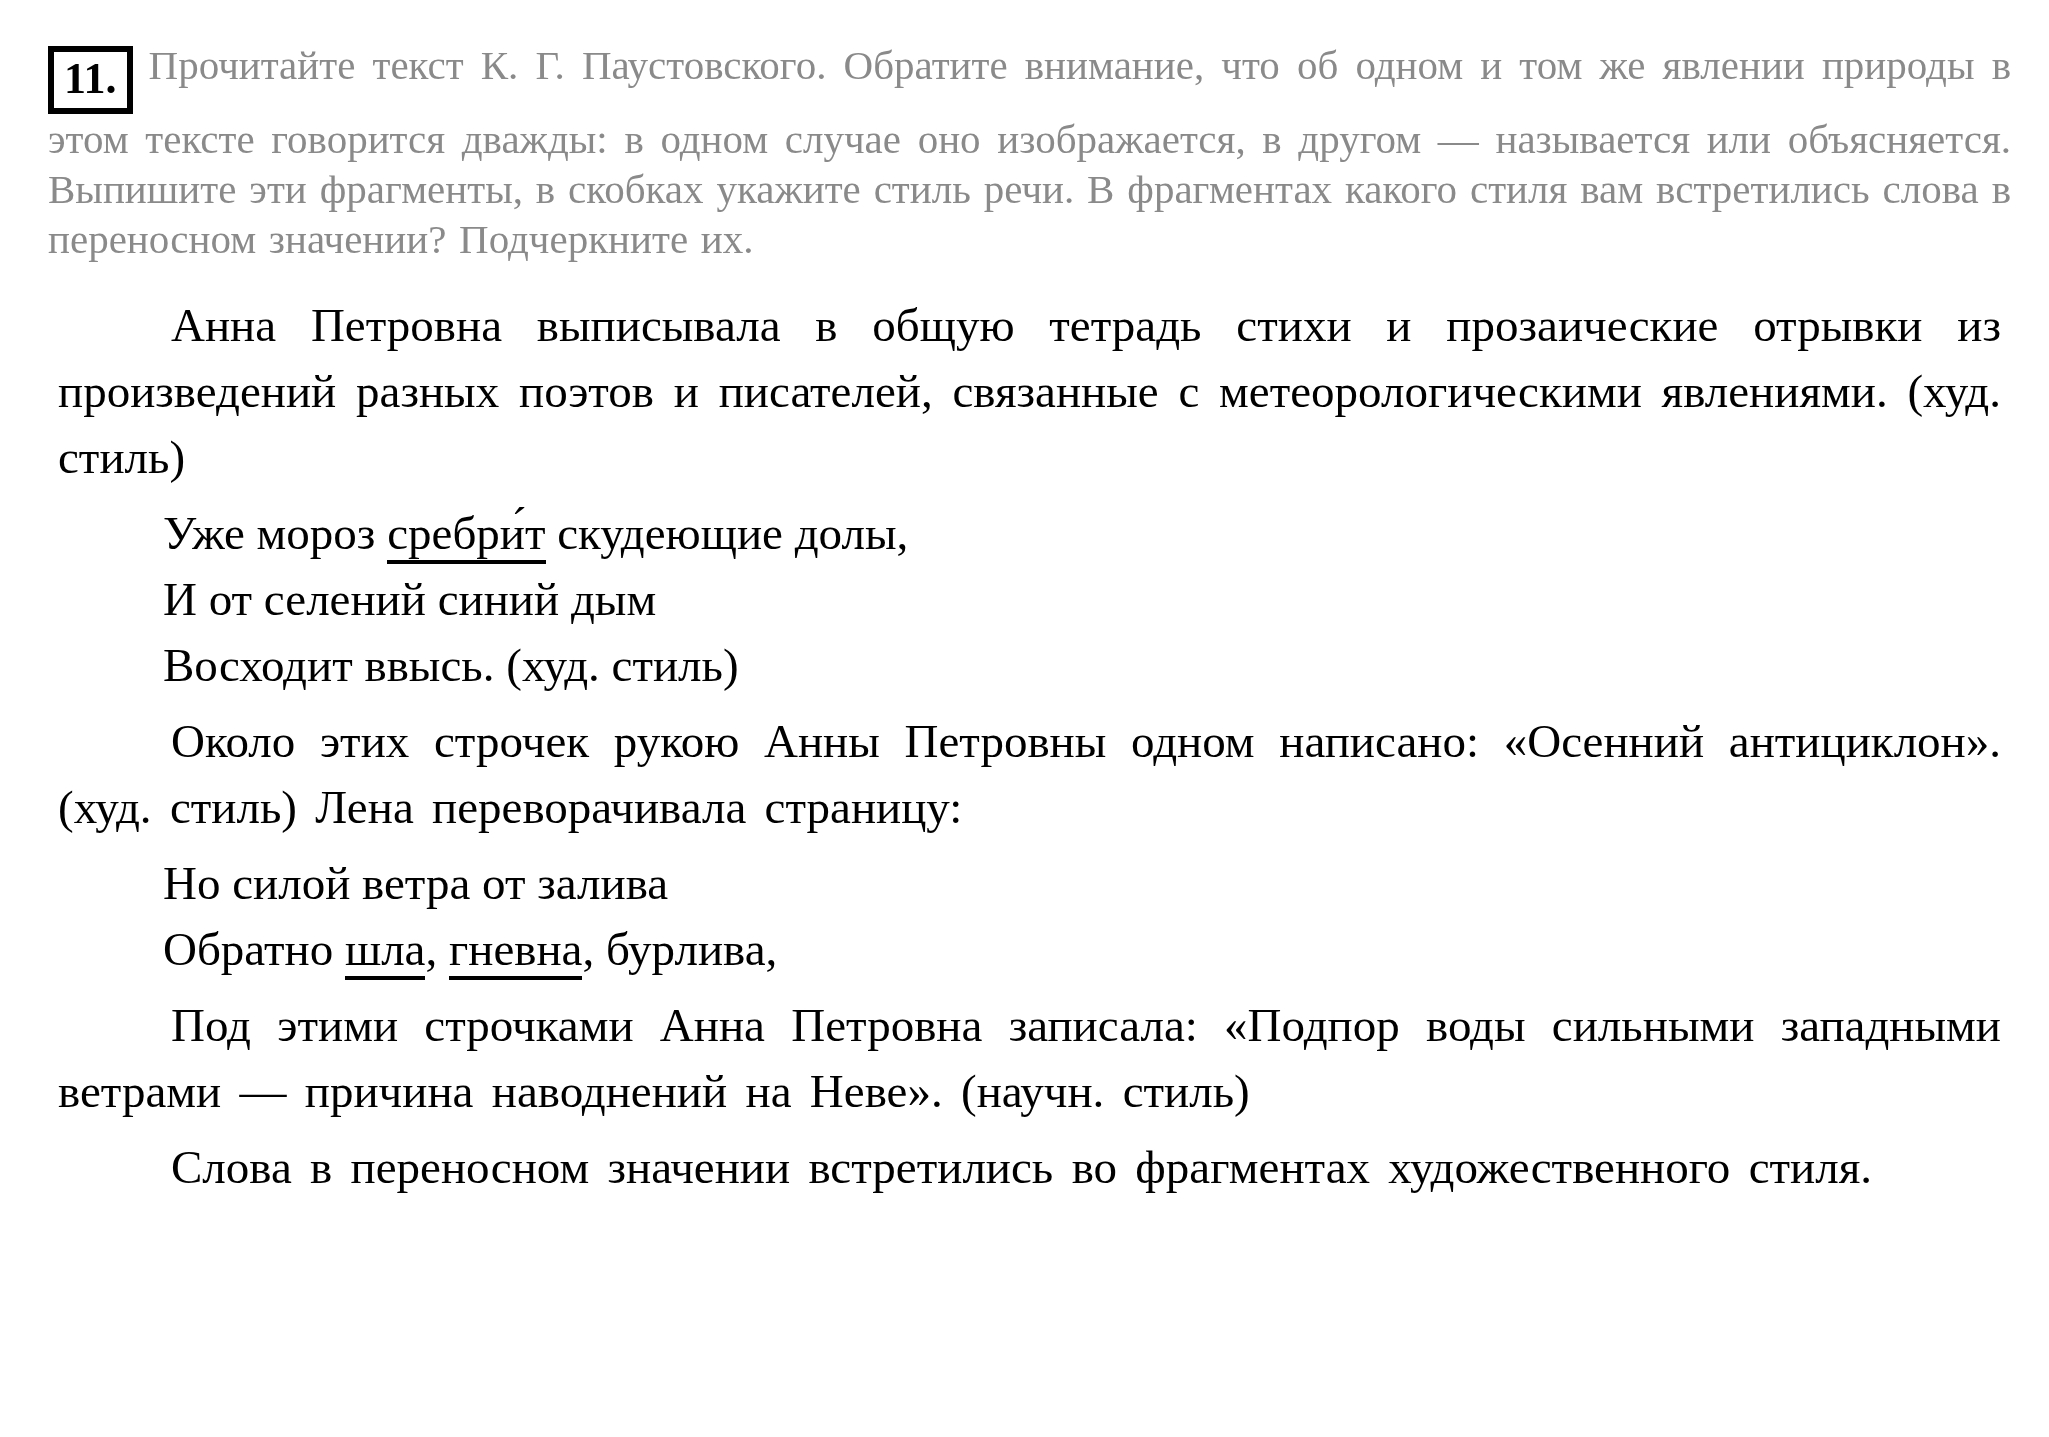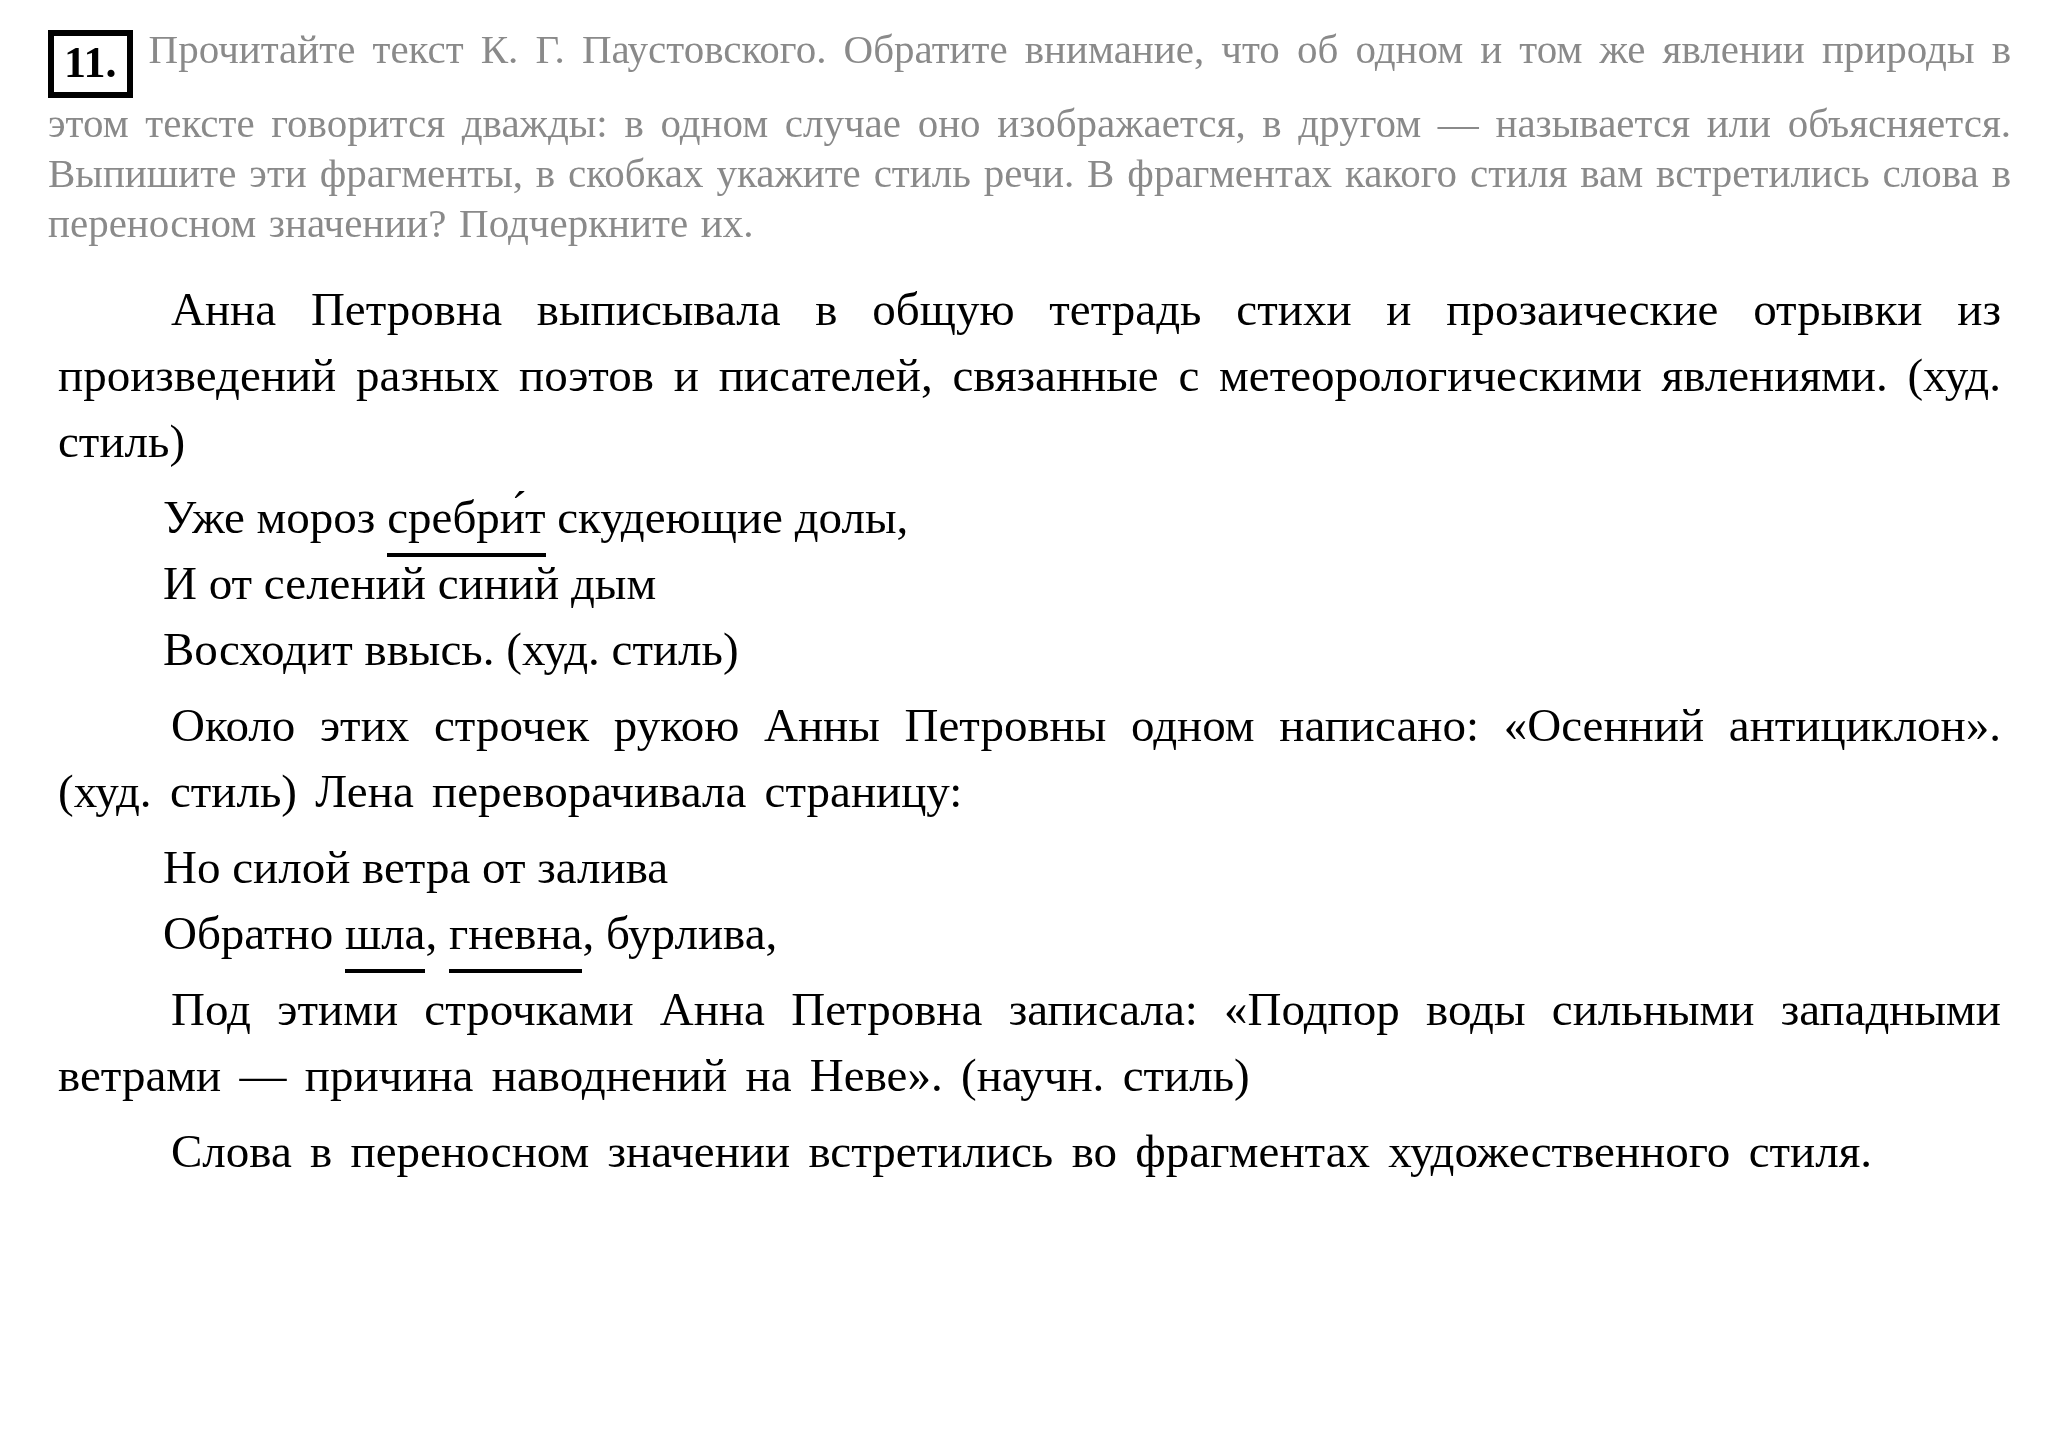--- a/index.html
+++ b/index.html
@@ -8,21 +8,21 @@
     width: 2049px;
     height: 1437px;
     box-sizing: border-box;
     background: #ffffff;
     padding: 24px 38px 0 48px;
     font-family: "Liberation Serif", serif;
     overflow: hidden;
   }
   
   .instruction {
-    margin: 0 0 28px 0;
+    margin: 16px 0 28px 0;
     color: #8a8a8a;
     font-size: 41px;
     line-height: 50px;
     text-align: justify;
     word-spacing: 0.06em;
   }
   .task-box {
     display: inline-block;
     border: 6px solid #000000;
     color: #000000;
@@ -47,21 +47,21 @@
     word-spacing: 0.14em;
   }
   .verse {
     margin: 0 0 0 115px;
   }
   .verse-line {
     white-space: nowrap;
   }
   .u {
     border-bottom: 4px solid #000000;
-    padding-bottom: 10px;
+    padding-bottom: 1px;
   }
 </style>
 </head>
 <body>
 
 <div class="page">
 
   <p class="instruction"><span class="task-box"><span>11.</span></span><span>Прочитайте текст К. Г. Паустовского. Обратите внимание, что об одном и том же явлении природы в этом тексте говорится дважды: в одном случае оно изображается, в другом — называется или объясняется. Выпишите эти фрагменты, в скобках укажите стиль речи. В фрагментах какого стиля вам встретились слова в переносном значении? Подчеркните их.</span></p>
 
   <div class="body-text">

